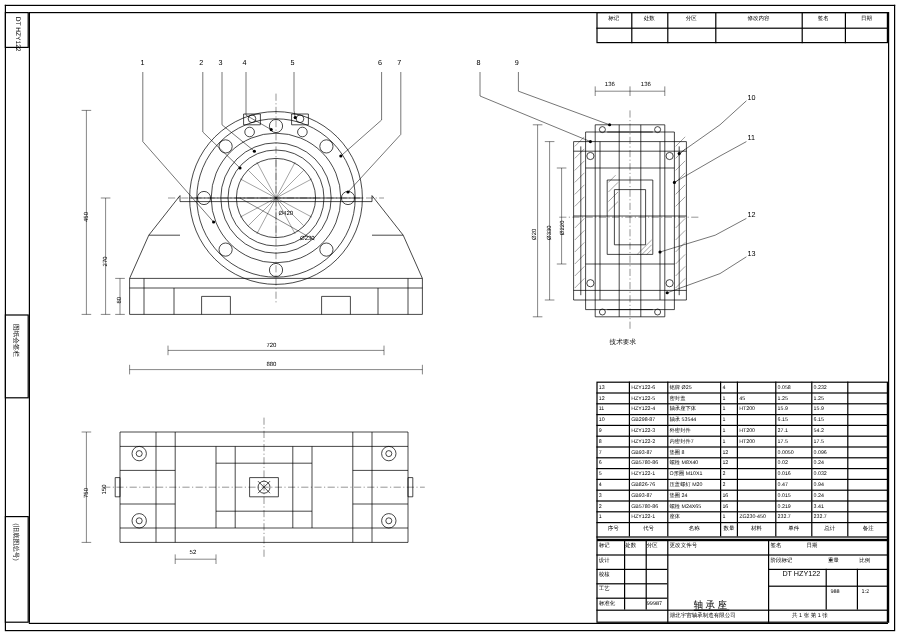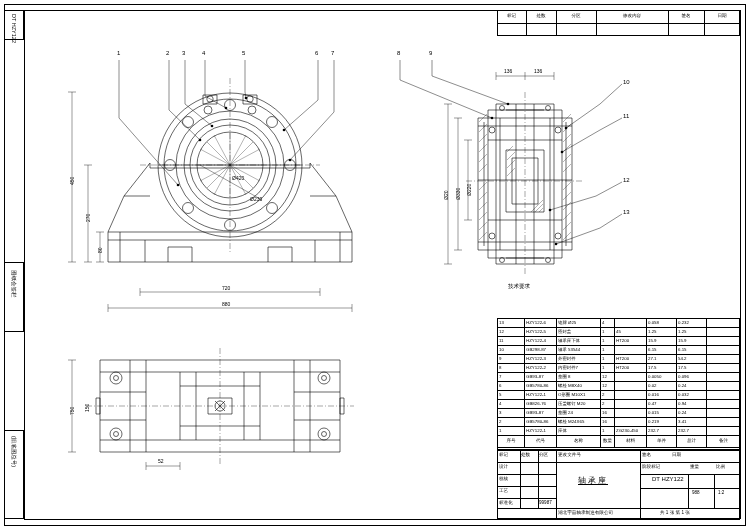--- a/index.html
+++ b/index.html
@@ -425,21 +425,21 @@
   <div class="cell" style="left:558px;top:451px;">更改文件号</div>
   <div class="cell" style="left:642px;top:451px;">签名</div>
   <div class="cell" style="left:672px;top:451px;">日期</div>
 
   <div class="cell" style="left:499px;top:463px;">设计</div>
   <div class="cell" style="left:499px;top:475px;">校核</div>
   <div class="cell" style="left:499px;top:487px;">工艺</div>
   <div class="cell" style="left:499px;top:499px;">标准化</div>
   <div class="cell" style="left:539px;top:499px;">99987</div>
 
-  <div class="cell" style="left:578px;top:475px;font-size:8px;line-height:12px;letter-spacing:2px;text-decoration:underline;">轴承座</div>
+  <div class="cell" style="left:578px;top:499px;font-size:8px;line-height:12px;letter-spacing:2px;text-decoration:underline;">轴承座</div>
 
   <div class="cell" style="left:642px;top:463px;">阶段标记</div>
   <div class="cell" style="left:690px;top:463px;">重量</div>
   <div class="cell" style="left:716px;top:463px;">比例</div>
   <div class="cell" style="left:652px;top:475px;font-size:6px;">DT HZY122</div>
   <div class="cell" style="left:692px;top:489px;">988</div>
   <div class="cell" style="left:718px;top:489px;">1:2</div>
   <div class="cell" style="left:660px;top:509px;">共 1 张  第 1 张</div>
   <div class="cell" style="left:558px;top:509px;">湖北宇宙轴承制造有限公司</div>
 

